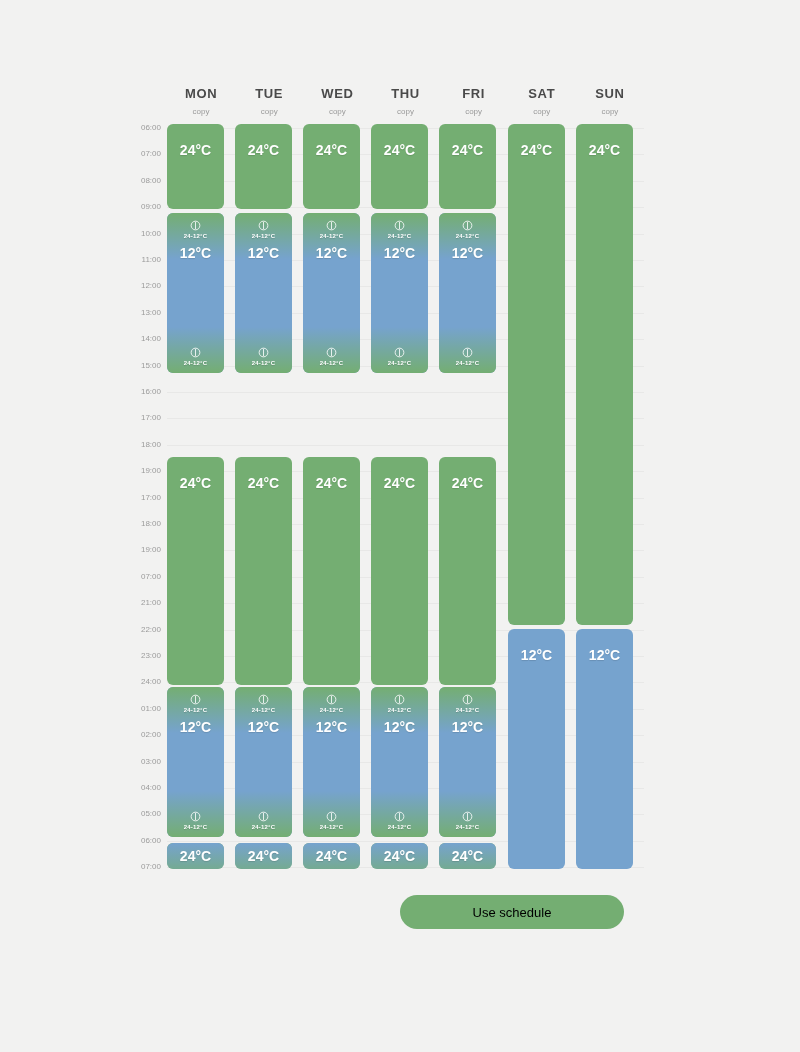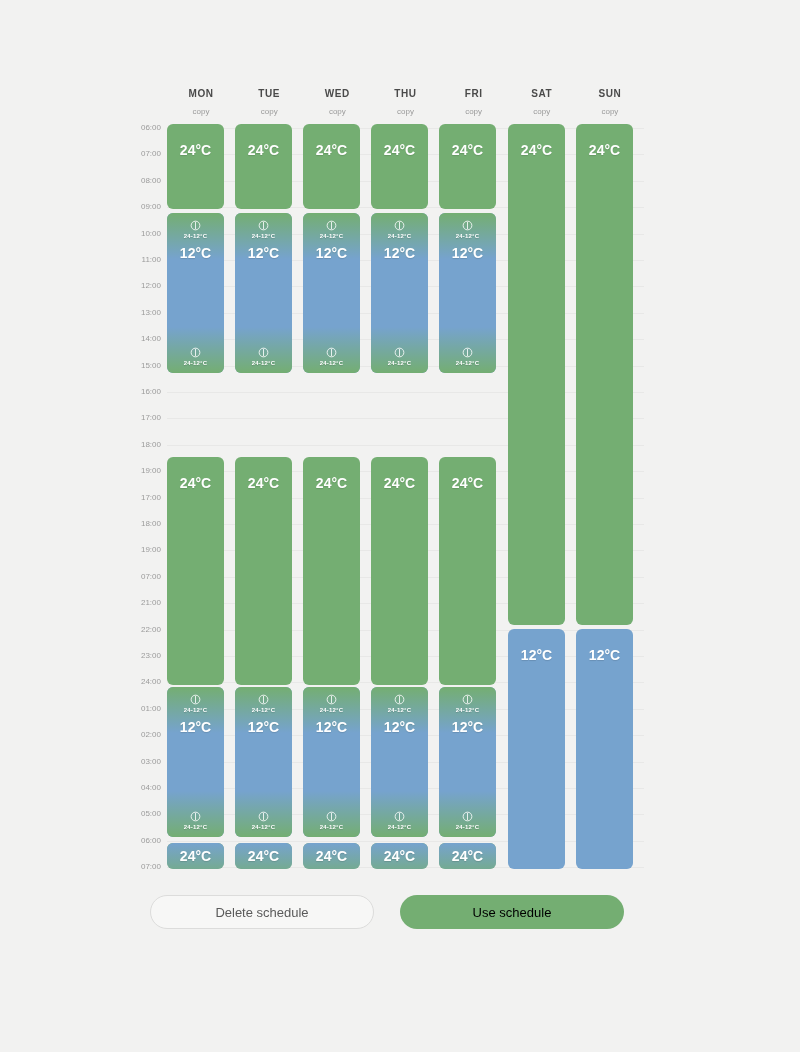--- a/index.html
+++ b/index.html
@@ -20,21 +20,21 @@
     top: 88px;
     width: 477px;
     height: 36px;
     display: flex;
   }
   .day-col-head {
     flex: 1 1 0;
     text-align: center;
   }
   .day-name {
-    font-size: 10px;
+    font-size: 13px;
     font-weight: bold;
     letter-spacing: 0.6px;
     color: #4a4a4a;
     line-height: 12px;
   }
   .day-copy {
     font-size: 8px;
     color: #9a9a9a;
     line-height: 12px;
     margin-top: 6px;
@@ -539,15 +539,14 @@
           <div class="block-temp" style="top: 18px;">24°C</div>
         </div>
         <div class="temp-block cool" style="top: 505px; height: 240px;">
           <div class="block-temp" style="top: 18px;">12°C</div>
         </div>
       </div>
     </div>
 </div>
 
 <div id="button-bar">
-  <button class="pill-btn" id="delete-schedule-button">Delete schedule</button>
   <button class="pill-btn" id="use-schedule-button">Use schedule</button>
 </div>
 
 </body></html>

